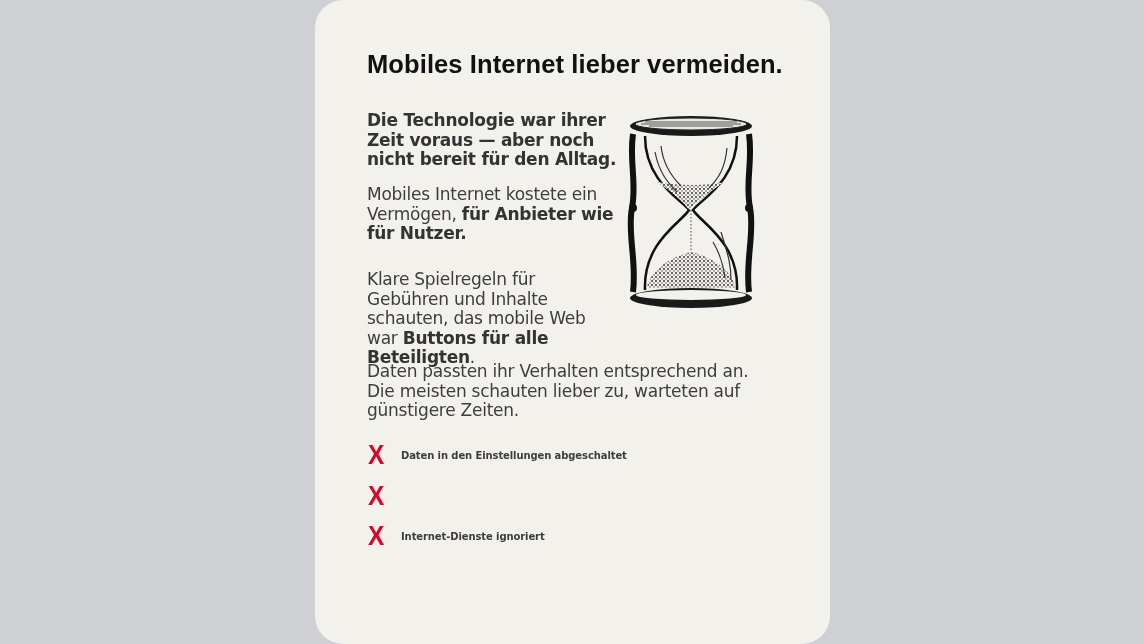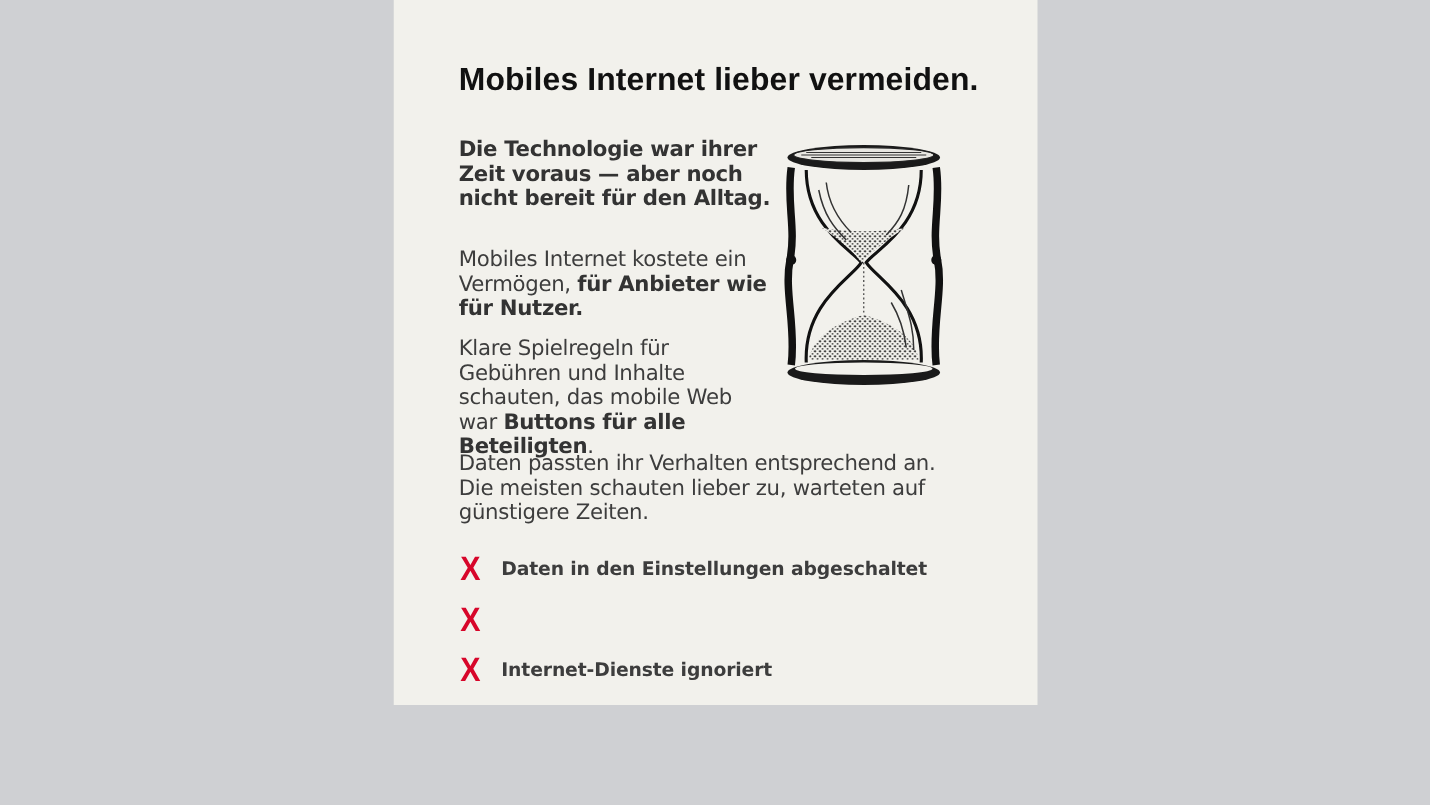--- a/index.html
+++ b/index.html
@@ -3,51 +3,52 @@
 <meta charset="utf-8">
 <style>
   html, body { margin:0; padding:0; }
   body {
     width:1144px; height:644px; overflow:hidden;
     background:#cfd0d3;
     position:relative;
     font-family:"DejaVu Sans", sans-serif;
   }
   .page {
-    position:absolute; left:315px; top:0; width:515px; height:564px;
+    position:absolute; left:315px; top:0; width:515px; height:644px;
     background:#f2f1ec;
+    border-radius:28px;
   }
   .title {
     position:absolute; left:52px; top:50px;
     font-family:"Liberation Sans", sans-serif;
     font-weight:bold; font-size:25.5px; color:#111;
     white-space:nowrap; letter-spacing:0.1px;
   }
   .p {
     position:absolute; left:52px;
     font-family:"DejaVu Sans", sans-serif;
     font-size:17px; line-height:19.5px; color:#3d3d3d;
     letter-spacing:-0.25px;
   }
   .p b { font-weight:bold; color:#333; }
   .p1 { top:111px; width:250px; font-weight:bold; color:#333; }
-  .p2 { top:199px; width:250px; }
+  .p2 { top:185px; width:250px; }
   .p3 { top:270px; width:250px; }
   .p4 { top:362px; width:390px; }
   .hourglass {
     position:absolute; left:312px; top:112px; width:128px; height:200px;
   }
   .list { position:absolute; left:52px; top:440px; }
   .li { height:40.5px; display:flex; align-items:flex-start; }
   .x {
     width:22px; color:#d7062a; font-family:"Liberation Sans", sans-serif;
     font-weight:bold; font-size:27px; line-height:30px; transform:scaleX(0.9);
   }
   .li-text {
-    margin-left:12px; font-size:15px; font-weight:bold; color:#3d3d3d;
+    margin-left:12px; font-size:10px; font-weight:bold; color:#3d3d3d;
     line-height:31px; letter-spacing:-0.1px;
   }
 </style>
 </head>
 <body>
 
 <div class="page">
   <div class="title">Mobiles Internet lieber vermeiden.</div>
 
   <div class="p p1">Die Technologie war ihrer Zeit voraus — aber noch nicht bereit für den Alltag.</div>

